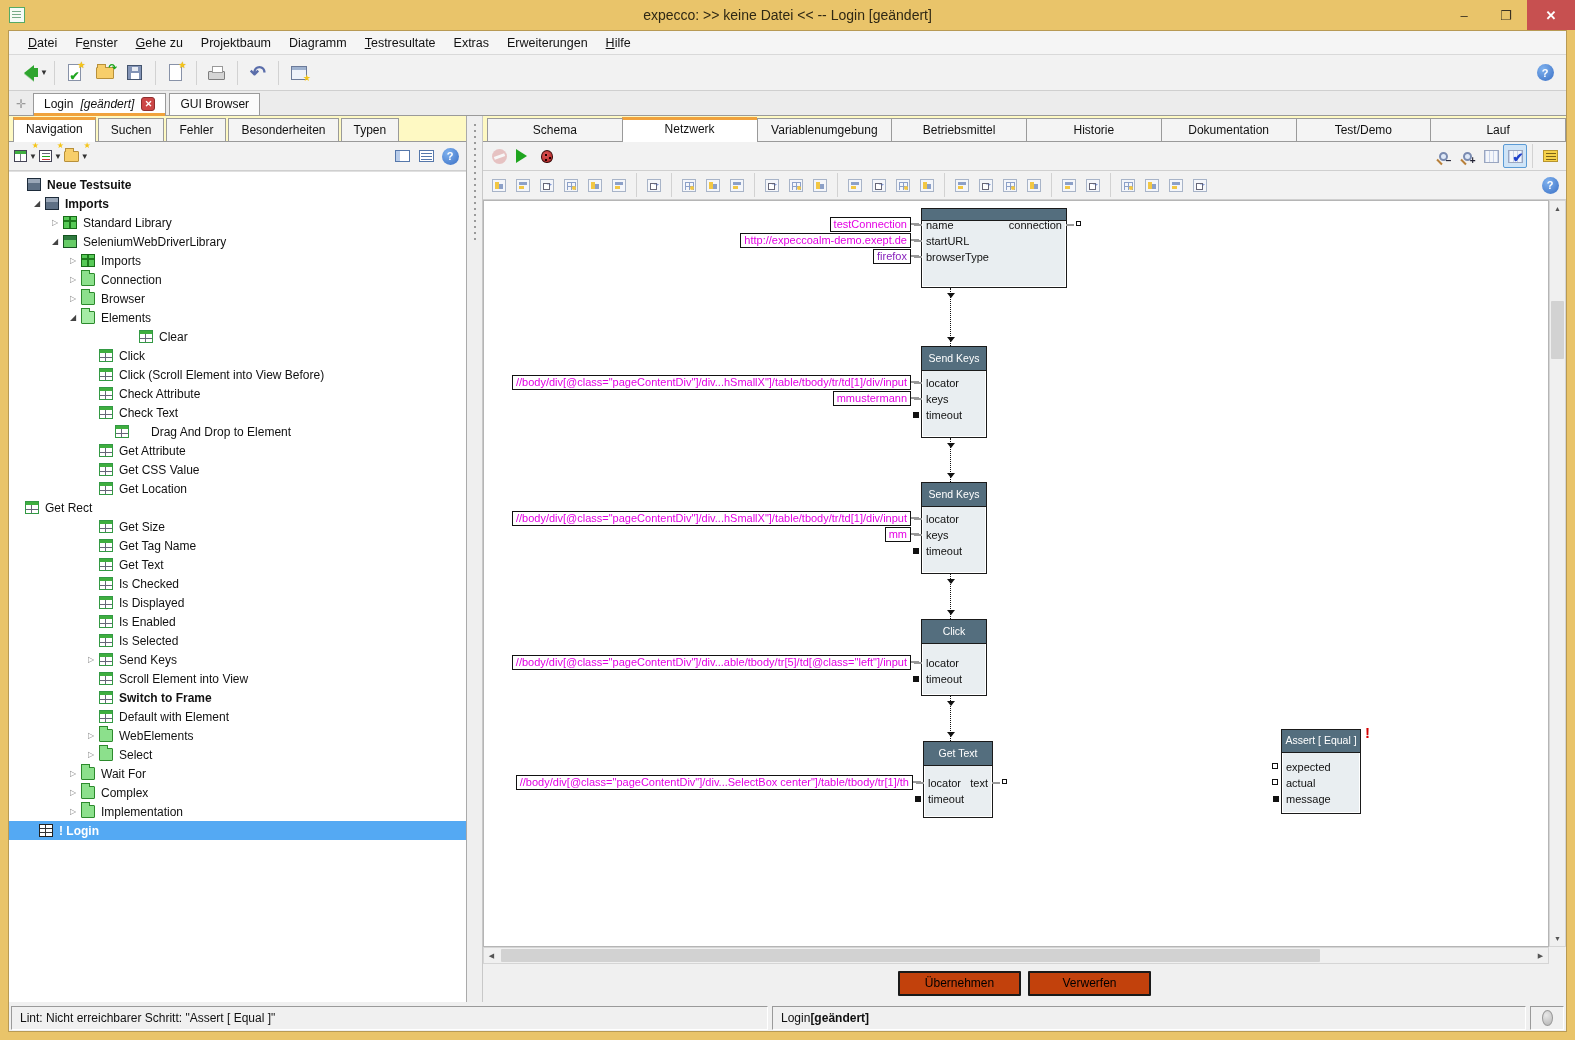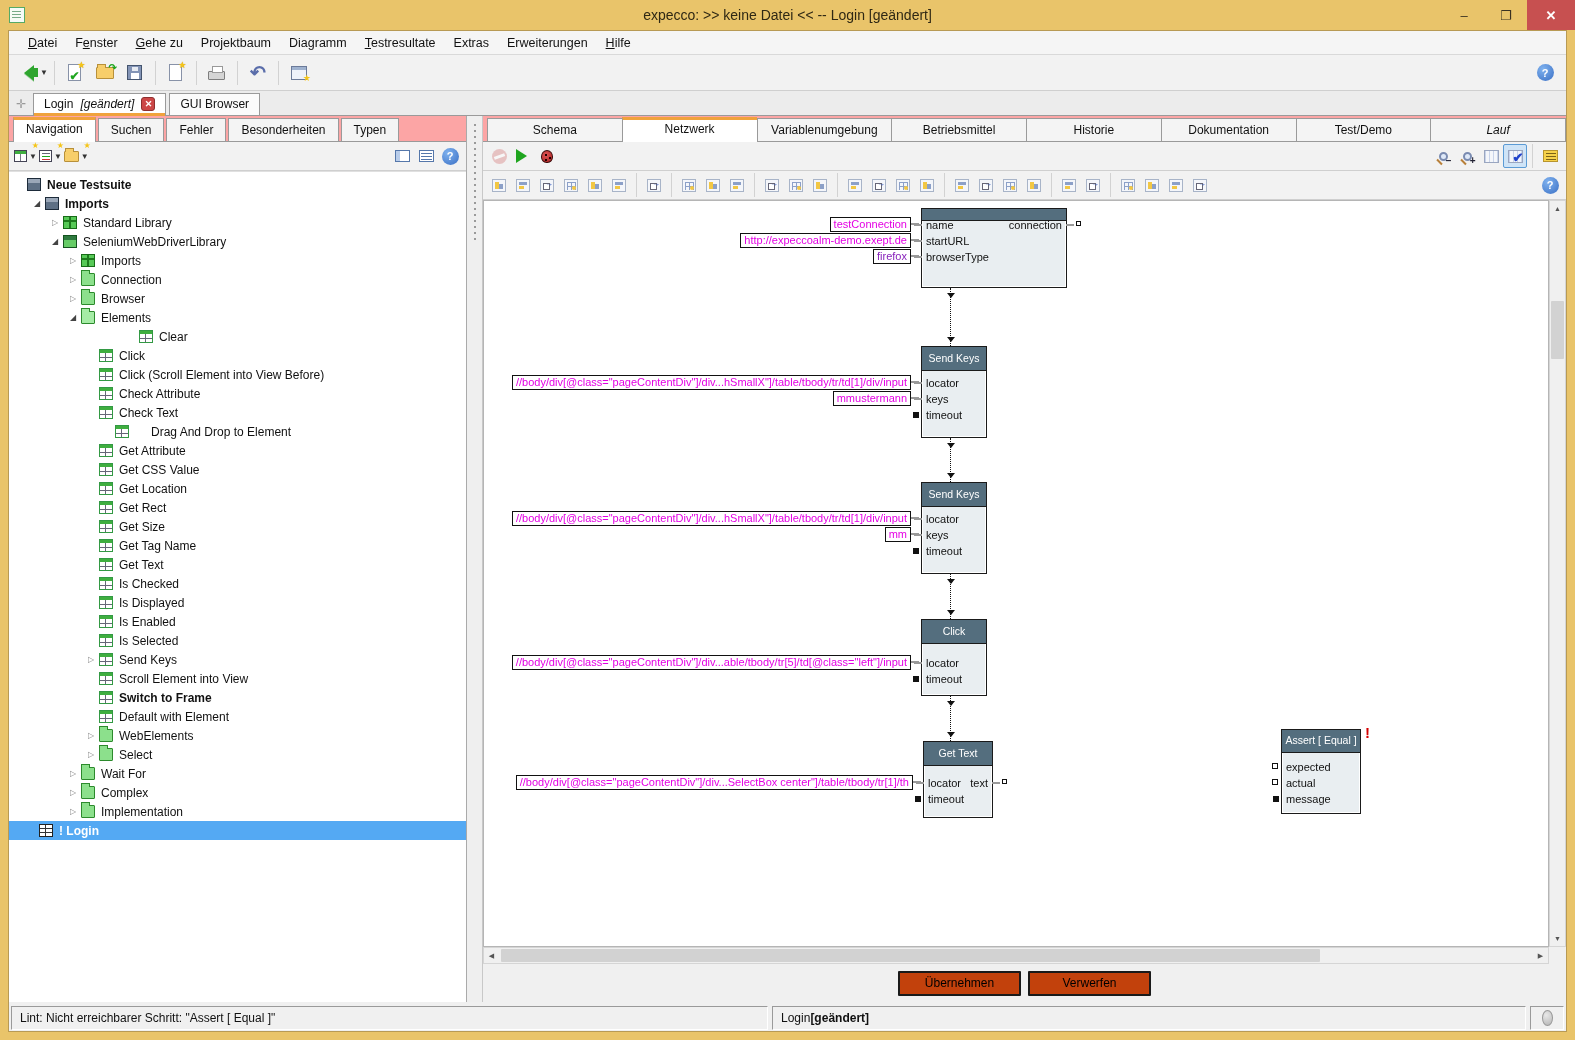--- a/index.html
+++ b/index.html
@@ -54,25 +54,25 @@
   .ftab.active::after { content:''; position:absolute; left:0; right:0; bottom:-1px; height:3px; background:#f0a23c; }
   .ftab .suffix { font-style:italic; }
   .tab-close { width:14px; height:14px; border-radius:3px; background:#cc4747; border:1px solid #8e2f2f; color:#fff; font-size:9px; font-weight:bold; display:flex; align-items:center; justify-content:center; }
   
   .main { flex:1; display:flex; min-height:0; }
   .lpanel { width:458px; display:flex; flex-direction:column; background:#f0f0f0; border-right:1px solid #aaa; }
   .splitter { width:16px; background:#efefef; border-right:1px solid #c8c8c8; position:relative; }
   .splitter::before { content:''; position:absolute; left:7px; top:8px; width:2px; height:120px; background-image:repeating-linear-gradient(#9a9a9a 0 2px,transparent 2px 6px); }
   .rpanel { flex:1; display:flex; flex-direction:column; background:#f0f0f0; min-width:0; }
   
-  .ptabs { height:26px; display:flex; align-items:flex-end; background:#fca5a5; border-bottom:1px solid #9a9a9a; padding-left:4px; }
+  .ptabs { height:26px; display:flex; align-items:flex-end; background:#fef9c3; border-bottom:1px solid #9a9a9a; padding-left:4px; }
   .ptab { border:1px solid #9a9a9a; border-bottom:none; background:#f4f4f4; padding:4px 12px 4px; margin-right:2px; font-size:12px; text-align:center; white-space:nowrap; position:relative; }
   .ptab.active { background:#fff; border-top:3px solid #f0a23c; padding-top:2px; margin-bottom:-1px; padding-bottom:6px; z-index:2; }
   .rtabs .ptab { flex:1 1 0; margin-right:0; border-right:none; }
-  .rtabs .ptab:last-child { border-right:1px solid #9a9a9a;font-style:italic; }
+  .rtabs .ptab:last-child { border-right:1px solid #9a9a9a; }
   
   .mini-bar { height:29px; background:#f2f2f2; border-bottom:1px solid #cfcfcf; display:flex; align-items:center; padding:0 4px; }
   .mbtn { height:24px; min-width:24px; display:flex; align-items:center; justify-content:center; border:1px solid transparent; border-radius:2px; position:relative; }
   .mbtn.active { background:#cfe4f7; border-color:#5b9bd5; }
   .mbtn.disabled { opacity:.45; }
   .ministep { width:13px; height:12px; background:#fff; border:1px solid #445; position:relative; }
   .ministep::before { content:''; position:absolute; left:0; right:0; top:0; height:3px; background:#3fae3f; }
   .ministep::after { content:''; position:absolute; left:5px; top:3px; bottom:0; width:1px; background:#778; box-shadow:-6px 3px 0 6px transparent; }
   .minilist { width:13px; height:12px; background:#fff; border:1px solid #445; position:relative; }
   .minilist::before { content:''; position:absolute; left:2px; top:2px; width:8px; height:1px; background:#667; box-shadow:0 3px #1fa51f,0 6px #cc3333; }
@@ -350,21 +350,21 @@
             <div class="trow" style="padding-left: 74px; align-items: center;">
               <span class="tw"></span>
               <span class="ic ic-step"></span>
               <span>Get CSS Value</span>
             </div>
             <div class="trow" style="padding-left: 74px;">
               <span class="tw"></span>
               <span class="ic ic-step"></span>
               <span>Get Location</span>
             </div>
-            <div class="trow" style="padding-left: 74px;">
+            <div class="trow" style="">
               <span class="tw"></span>
               <span class="ic ic-step"></span>
               <span>Get Rect</span>
             </div>
             <div class="trow" style="padding-left: 74px;">
               <span class="tw"></span>
               <span class="ic ic-step"></span>
               <span>Get Size</span>
             </div>
             <div class="trow" style="padding-left: 74px;">

